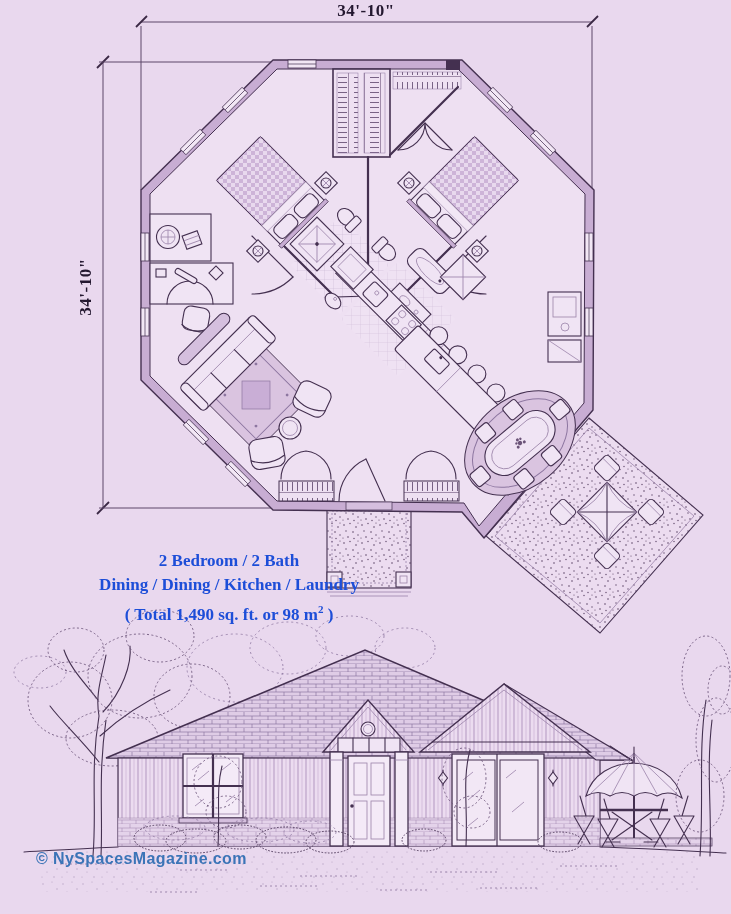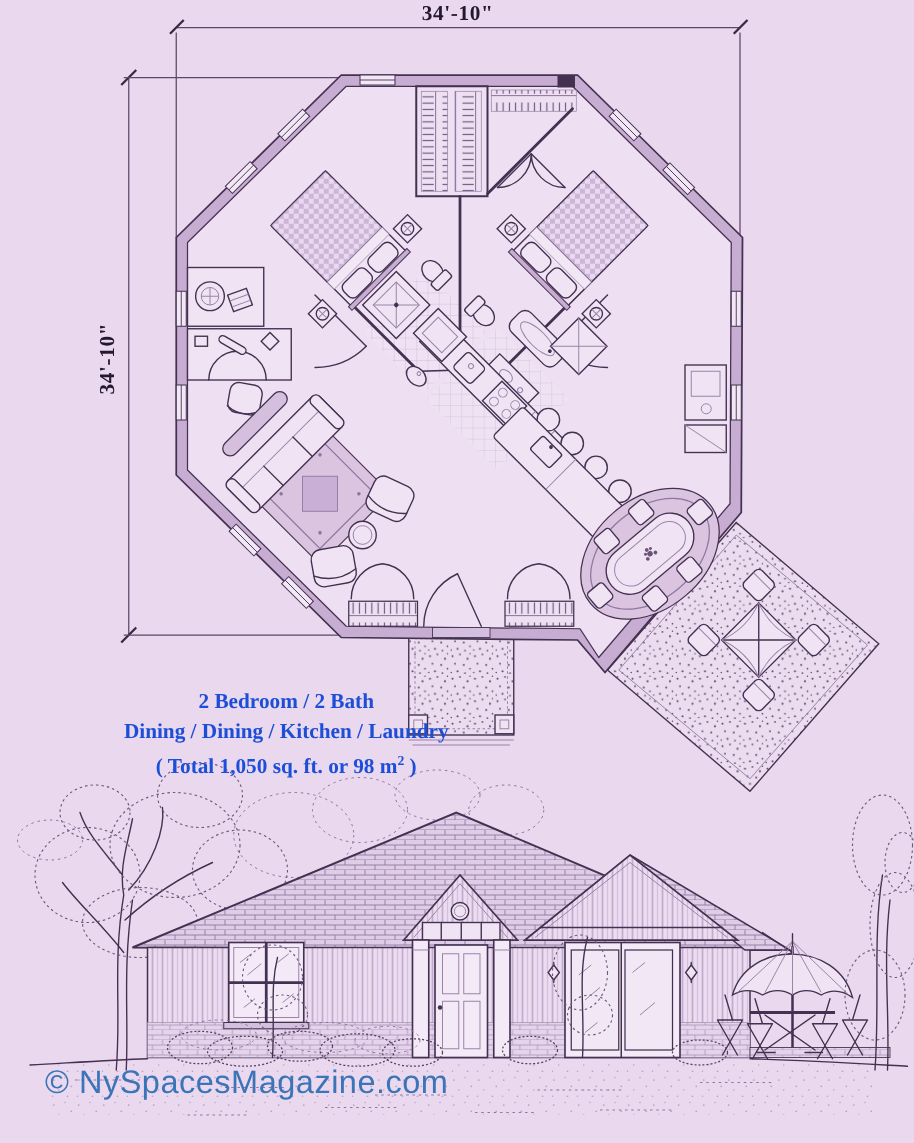--- a/index.html
+++ b/index.html
@@ -19,21 +19,21 @@
   .skd{stroke:#543f60;stroke-width:1;fill:none;stroke-dasharray:1.6 1.6;}
   
   .dim-top{position:absolute;left:366px;top:1px;transform:translateX(-50%);
     font-weight:bold;font-size:17px;color:#241830;letter-spacing:.5px;white-space:nowrap;}
   .dim-left{position:absolute;left:86px;top:287px;transform:translate(-50%,-50%) rotate(-90deg);
     font-weight:bold;font-size:17px;color:#241830;letter-spacing:.5px;white-space:nowrap;}
   .summary{position:absolute;left:193px;top:549px;transform:translateX(-50%);
     text-align:center;font-weight:bold;font-size:17px;line-height:24px;color:#1d4ed8;white-space:nowrap;margin-left:36px;}
   .summary sup{font-size:11px;}
   .watermark{position:absolute;left:36px;top:850px;font-family:"Liberation Sans",sans-serif;
-    font-weight:normal;font-size:26px;color:#2d6cb3;opacity:.92;letter-spacing:.4px;white-space:nowrap;}
+    font-weight:bold;font-size:16px;color:#2d6cb3;opacity:.92;letter-spacing:.4px;white-space:nowrap;}
 </style>
 </head>
 <body>
 
 <div class="stage">
 
 <svg width="731" height="914" viewBox="0 0 731 914">
 <defs>
   <pattern id="check" width="8" height="8" patternUnits="userSpaceOnUse" patternTransform="rotate(45)">
     <rect width="8" height="8" fill="#e8d9ee"></rect>
@@ -595,18 +595,18 @@
   </g>
 </g>
 </svg>
 
 <div class="dim-top">34'-10"</div>
 <div class="dim-left">34'-10"</div>
 
 <div class="summary">
   <div>2 Bedroom / 2 Bath</div>
   <div>Dining / Dining / Kitchen / Laundry</div>
-  <div><span>( Total 1,050 sq. ft. or 98 m</span><sup>2</sup><span> )</span></div>
+  <div><span>( Total 1,490 sq. ft. or 98 m</span><sup>2</sup><span> )</span></div>
 </div>
 
 <div class="watermark">© NySpacesMagazine.com</div>
 
 </div>
 
 </body></html>

